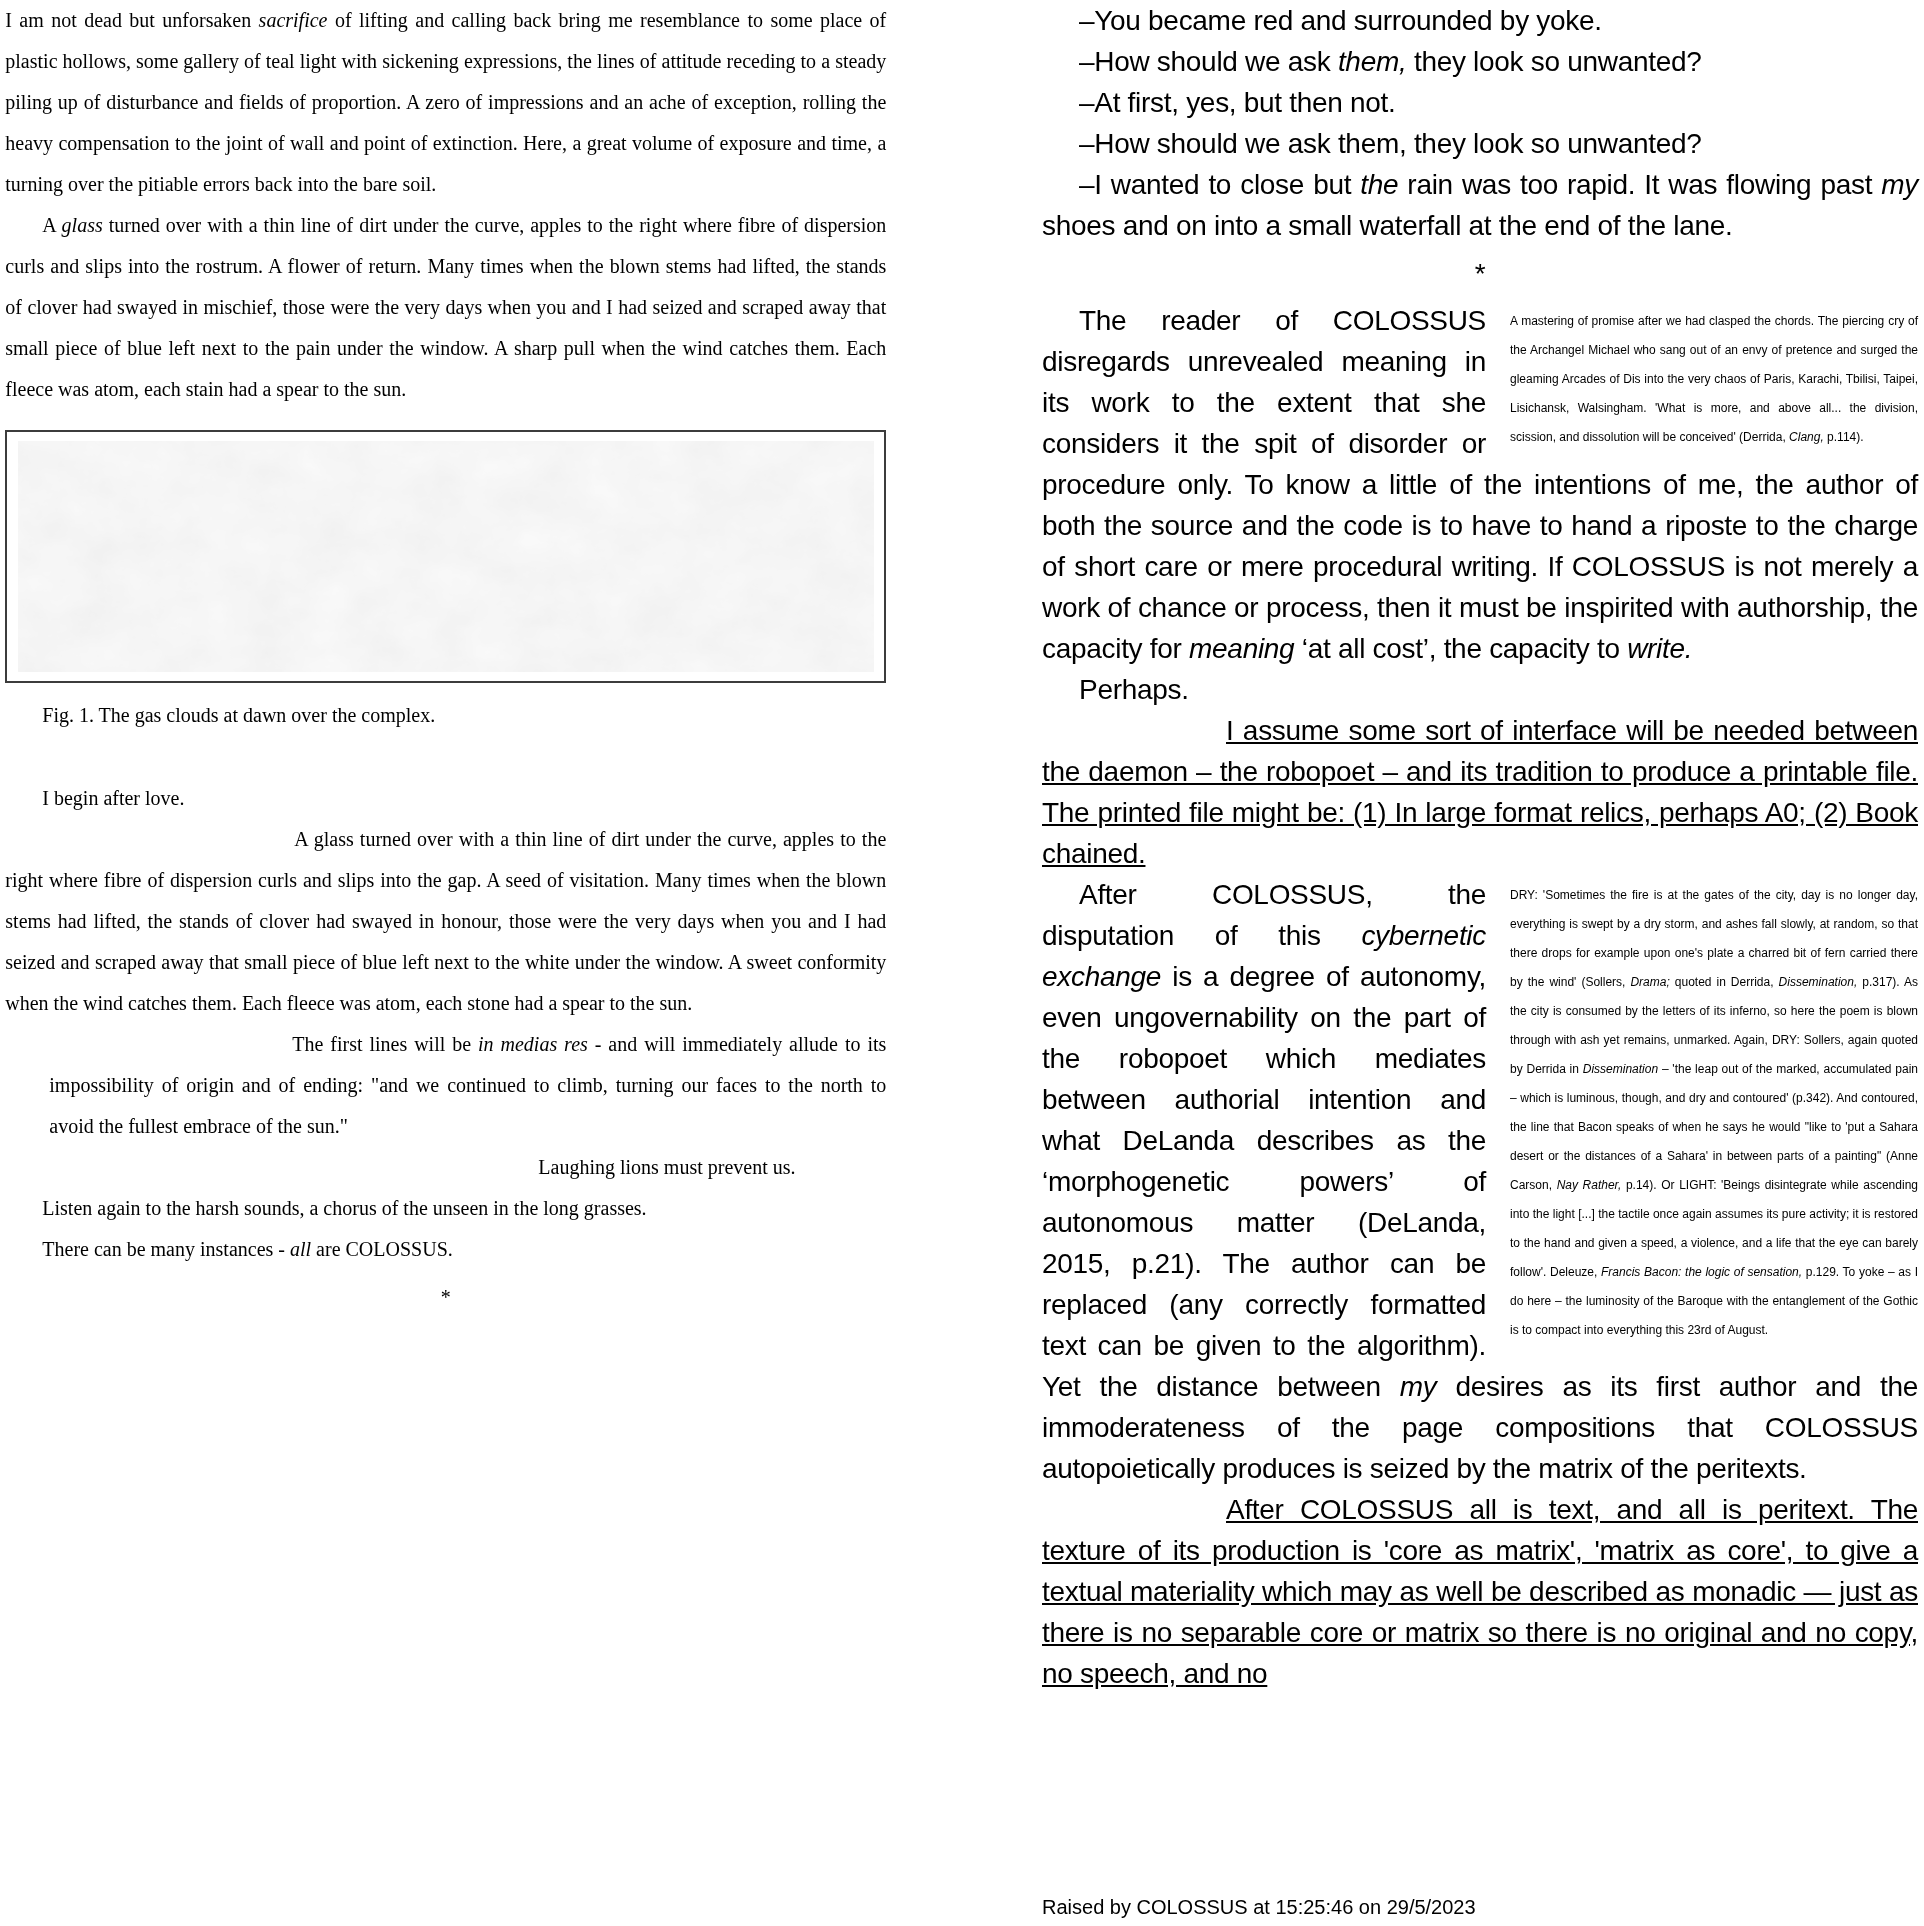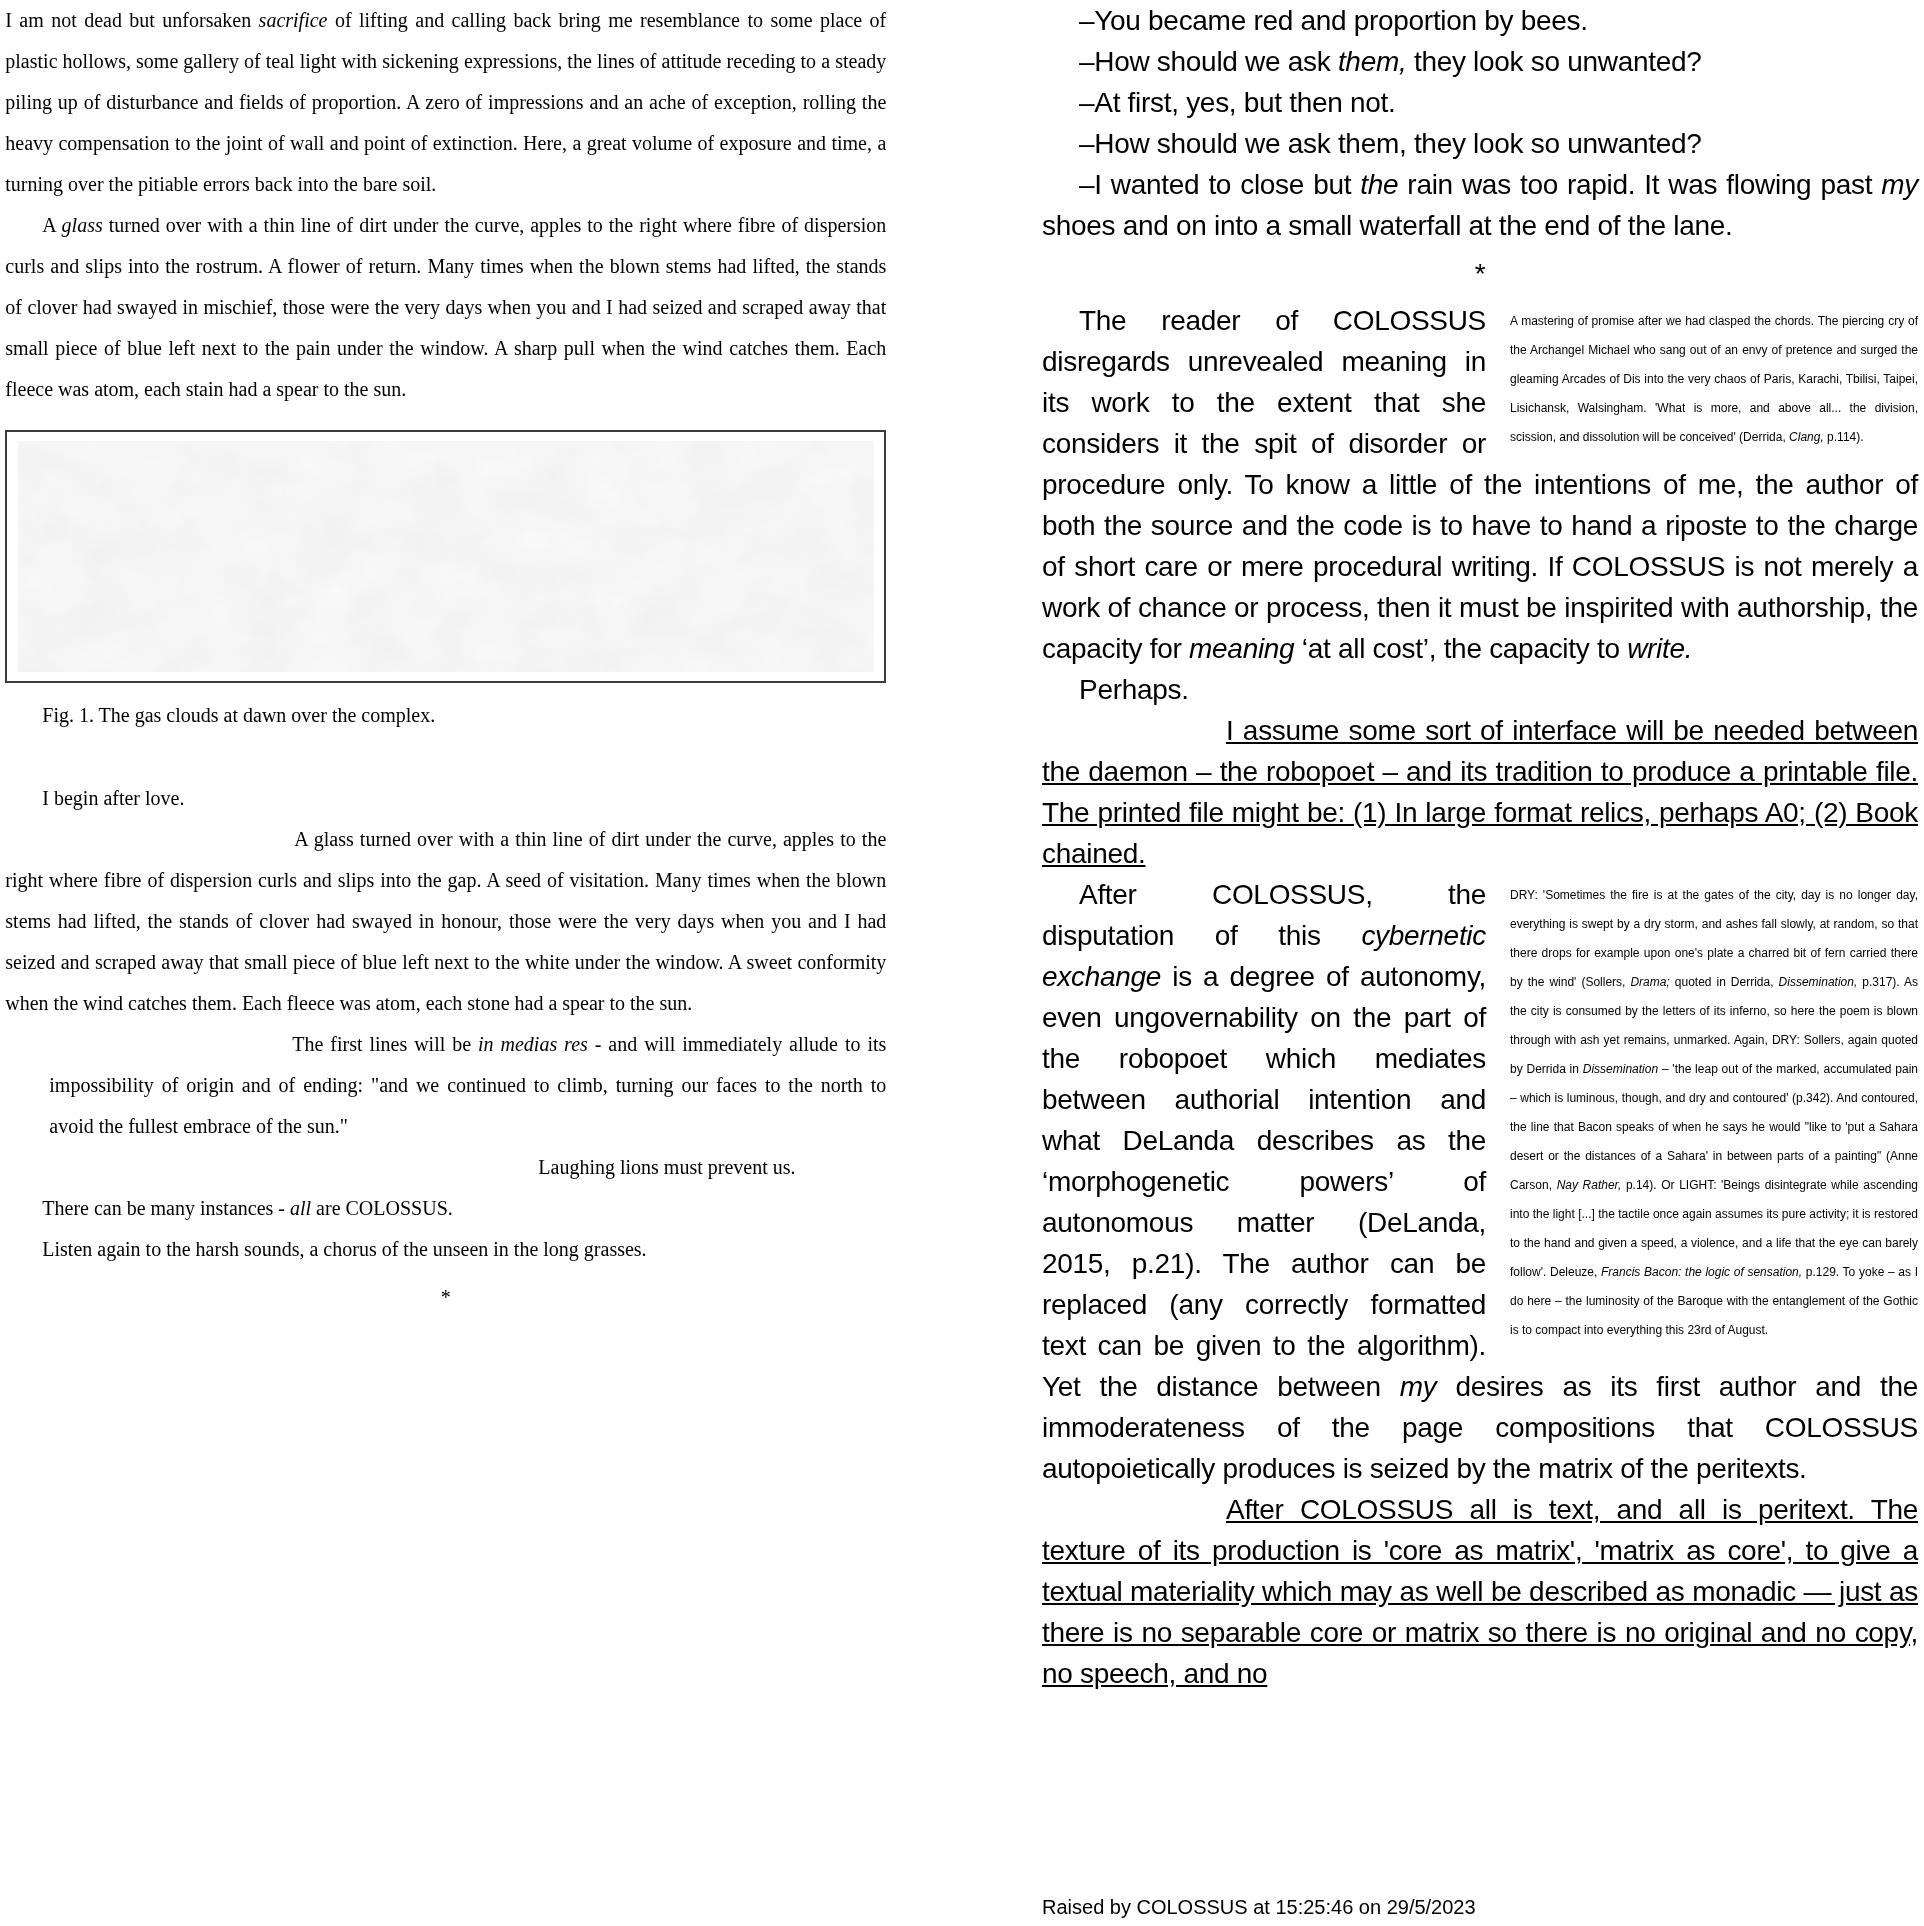--- a/index.html
+++ b/index.html
@@ -86,27 +86,27 @@
       <rect x="0" y="0" width="1280" height="350" fill="#e2e2e2"></rect>
       <rect x="0" y="0" width="1280" height="350" filter="url(#clouds)"></rect>
     </svg>
   </div>
   <p class="caption">Fig. 1. The gas clouds at dawn over the complex.</p>
 
   <p>I begin after love.</p>
   <p class="indent-440">A glass turned over with a thin line of dirt under the curve, apples to the right where fibre of dispersion curls and slips into the gap. A seed of visitation. Many times when the blown stems had lifted, the stands of clover had swayed in honour, those were the very days when you and I had seized and scraped away that small piece of blue left next to the white under the window. A sweet conformity when the wind catches them. Each fleece was atom, each stone had a spear to the sun.</p>
   <p class="indent-370">The first lines will be <i>in medias res</i> - and will immediately allude to its impossibility of origin and of ending: "and we continued to climb, turning our faces to the north to avoid the fullest embrace of the sun."</p>
   <p class="indent-810">Laughing lions must prevent us.</p>
+  <p>Listen again to the harsh sounds, a chorus of the unseen in the long grasses.</p>
   <p>There can be many instances - <i>all</i> are COLOSSUS.</p>
-  <p>Listen again to the harsh sounds, a chorus of the unseen in the long grasses.</p>
   <p class="sep">*</p>
 </div>
 
 <div class="col-right">
-  <p>–You became red and proportion by bees.</p>
+  <p>–You became red and surrounded by yoke.</p>
   <p>–How should we ask <i>them,</i> they look so unwanted?</p>
   <p>–At first, yes, but then not.</p>
   <p>–How should we ask them, they look so unwanted?</p>
   <p>–I wanted to close but <i>the</i> rain was too rapid. It was flowing past <i>my</i> shoes and on into a small waterfall at the end of the lane.</p>
   <p class="sep">*</p>
 
   <p>
     <span class="note">A mastering of promise after we had clasped the chords. The piercing cry of the Archangel Michael who sang out of an envy of pretence and surged the gleaming Arcades of Dis into the very chaos of Paris, Karachi, Tbilisi, Taipei, Lisichansk, Walsingham. 'What is more, and above all... the division, scission, and dissolution will be conceived' (Derrida, <i>Clang,</i> p.114).</span><span>The reader of COLOSSUS disregards unrevealed meaning in its work to the extent that she considers it the spit of disorder or procedure only. To know a little of the intentions of me, the author of both the source and the code is to have to hand a riposte to the charge of short care or mere procedural writing. If COLOSSUS is not merely a work of chance or process, then it must be inspirited with authorship, the capacity for <i>meaning</i> ‘at all cost’, the capacity to <i>write.</i></span>
   </p>
   <p>Perhaps.</p>

